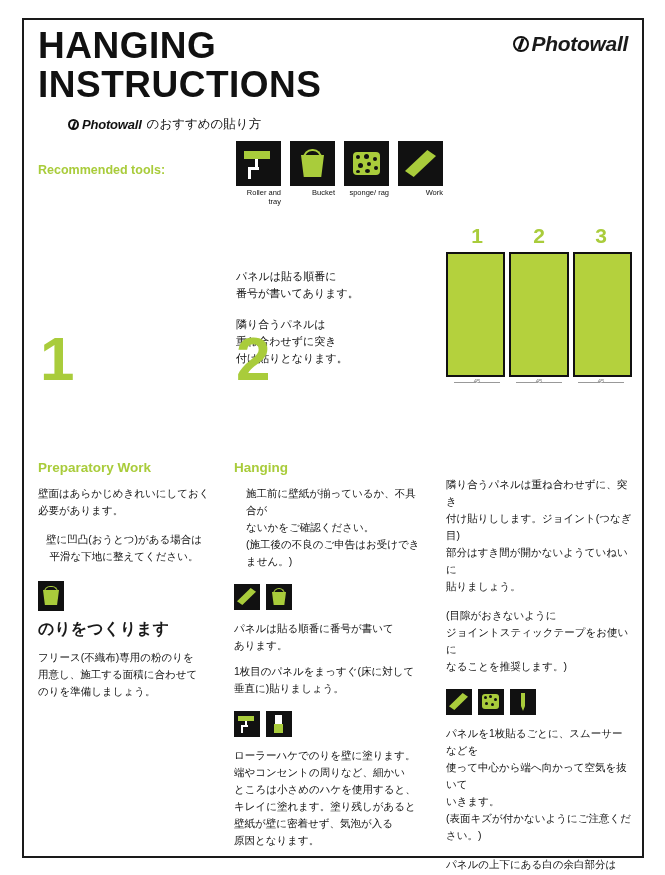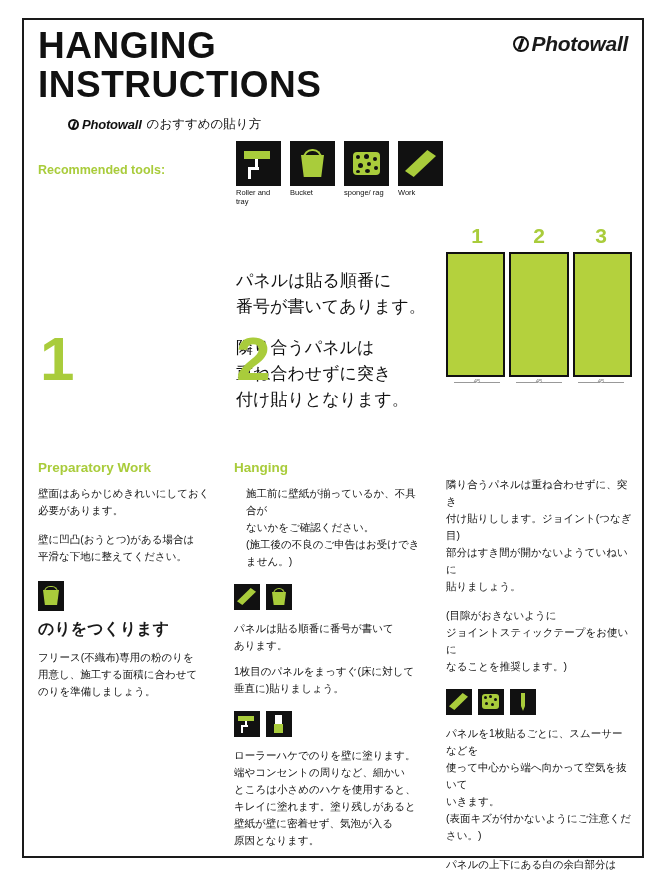--- a/index.html
+++ b/index.html
@@ -90,21 +90,21 @@
     font-weight: bold;
   }
   .tool-row {
     position: absolute;
     left: 212px; top: 3px;
     display: flex;
     gap: 9px;
   }
   .tool {
     width: 45px;
-    text-align: left;
+    text-align: right;
   }
   .tool-box {
     width: 45px; height: 45px;
     background: #111;
     position: relative;
     overflow: hidden;
   }
   .tool-cap {
     font-size: 7.5px;
     line-height: 1.15;
@@ -179,21 +179,21 @@
     width: 22px; height: 1px;
     background: #999;
   }
   .panel-ticks .tick::before { left: 8px; }
   .panel-ticks .tick::after { right: 8px; }
 
   .intro-jp {
     position: absolute;
     left: 212px; top: 50px;
     width: 200px;
-    font-size: 17px;
+    font-size: 11px;
     line-height: 1.55;
     color: #111;
   }
   .intro-jp p { margin: 0 0 14px 0; }
 
   .bignum {
     position: absolute;
     font-size: 62px;
     font-weight: bold;
     color: #a9cc3b;
@@ -372,21 +372,21 @@
     <div class="bignum n1">1</div>
     <div class="bignum n2">2</div>
   </div>
 
   <div class="cols">
 
     <div class="col col1">
       <h3 class="h-green">Preparatory Work</h3>
       <p class="jp" style="white-space: pre-line;">壁面はあらかじめきれいにしておく
 必要があります。</p>
-      <p class="jp" style="white-space: pre-line;">壁に凹凸(おうとつ)がある場合は
+      <p class="jp" style="white-space: pre-line; text-align: center;">壁に凹凸(おうとつ)がある場合は
 平滑な下地に整えてください。</p>
 
       <div class="big-bucket">
         <span class="ic-bucket-handle"></span>
           <span class="ic-bucket"></span>
       </div>
 
       <div class="bold-jp">のりをつくります</div>
       <p class="jp" style="white-space: pre-line;">フリース(不織布)専用の粉のりを
 用意し、施工する面積に合わせて

